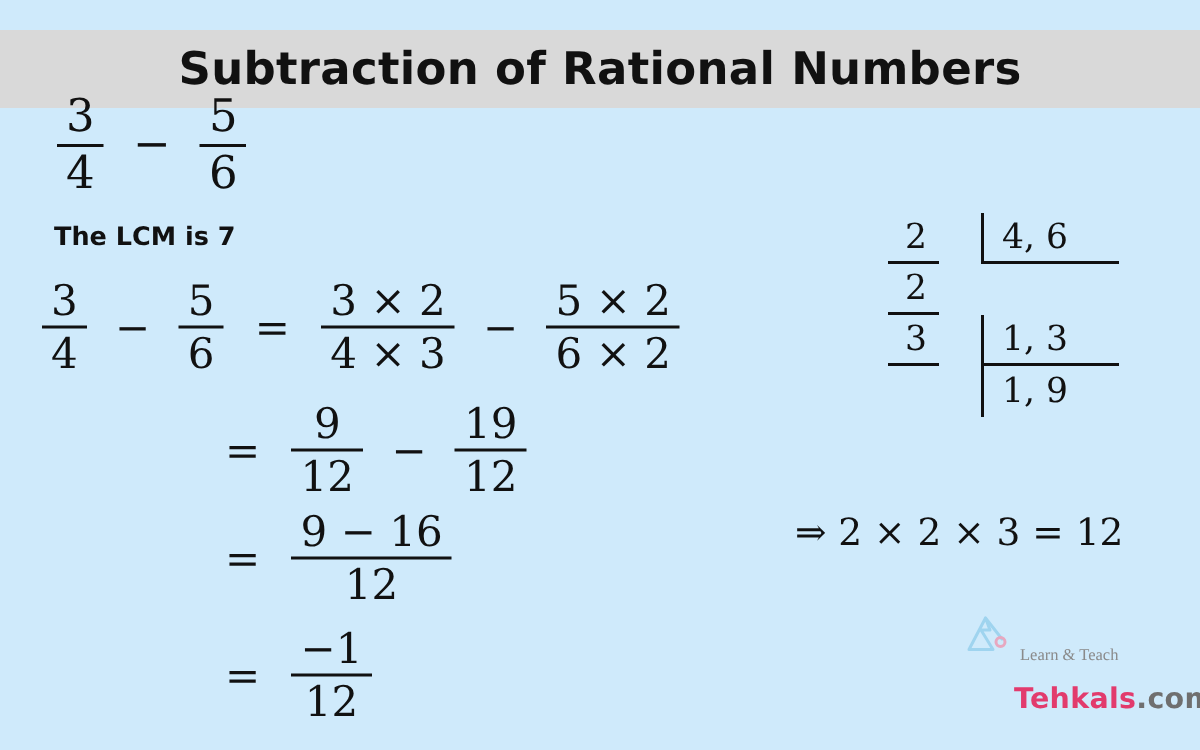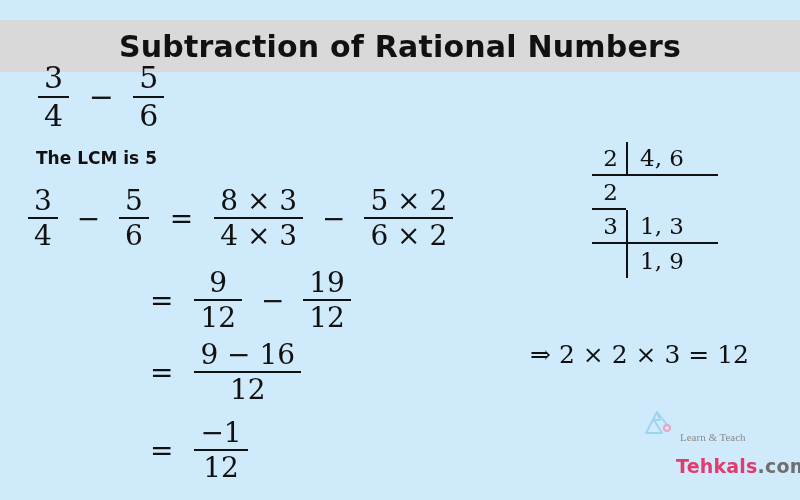--- a/index.html
+++ b/index.html
@@ -125,20 +125,21 @@
     align-items: center;
     justify-content: flex-end;
   }
   .ladder-right {
     width: 92px;
     padding-left: 12px;
     box-sizing: border-box;
     border-left: 2px solid #111111;
     display: flex;
     align-items: center;
+    margin-left: 28px;
   }
   .ladder-row.ruled .ladder-left,
   .ladder-row.ruled .ladder-right {
     border-bottom: 2px solid #111111;
   }
   .ladder-row.last .ladder-left { visibility: hidden; }
 
   .ladder-result {
     position: absolute;
     left: 530px;
@@ -202,35 +203,35 @@
       <span class="num">3</span>
       <span class="den">4</span>
     </span>
     <span class="op">−</span>
     <span class="frac">
       <span class="num">5</span>
       <span class="den">6</span>
     </span>
   </div>
 
-  <div class="lcm-note">The LCM is 5</div>
+  <div class="lcm-note">The LCM is 7</div>
 
   <div class="line line1 math">
     <span class="frac">
       <span class="num">3</span>
       <span class="den">4</span>
     </span>
     <span class="op">−</span>
     <span class="frac">
       <span class="num">5</span>
       <span class="den">6</span>
     </span>
     <span class="eq">=</span>
     <span class="frac">
-      <span class="num">8 × 3</span>
+      <span class="num">3 × 2</span>
       <span class="den">4 × 3</span>
     </span>
     <span class="op">−</span>
     <span class="frac">
       <span class="num">5 × 2</span>
       <span class="den">6 × 2</span>
     </span>
   </div>
 
   <div class="line line2 math">

